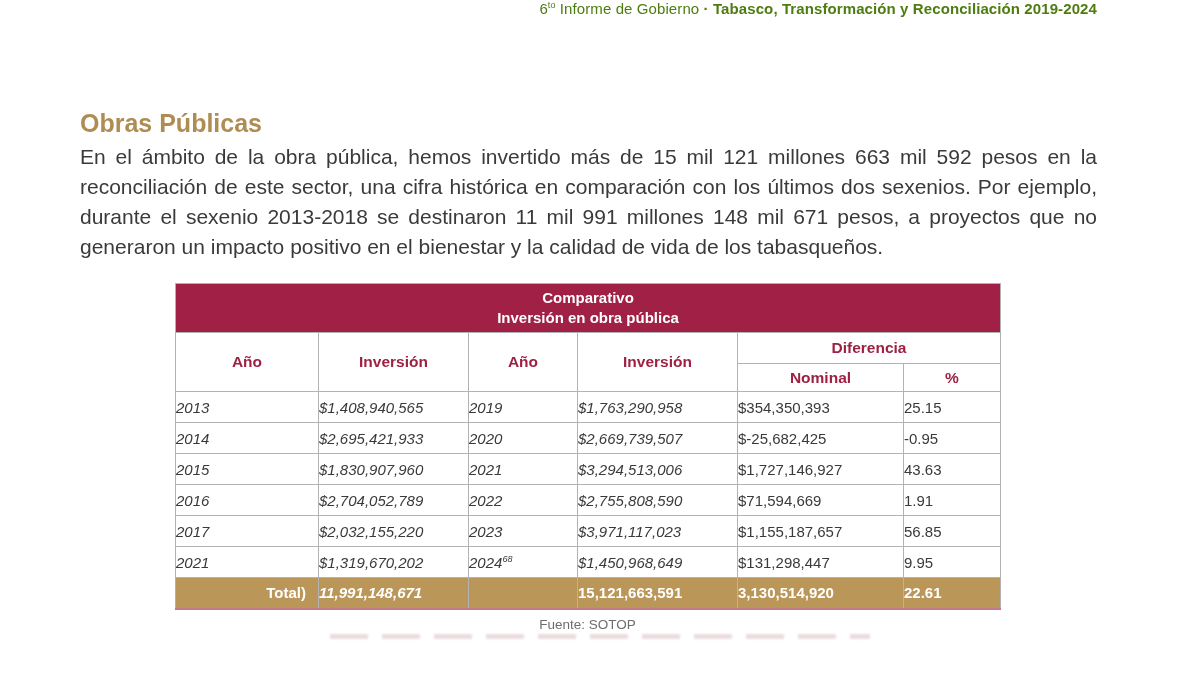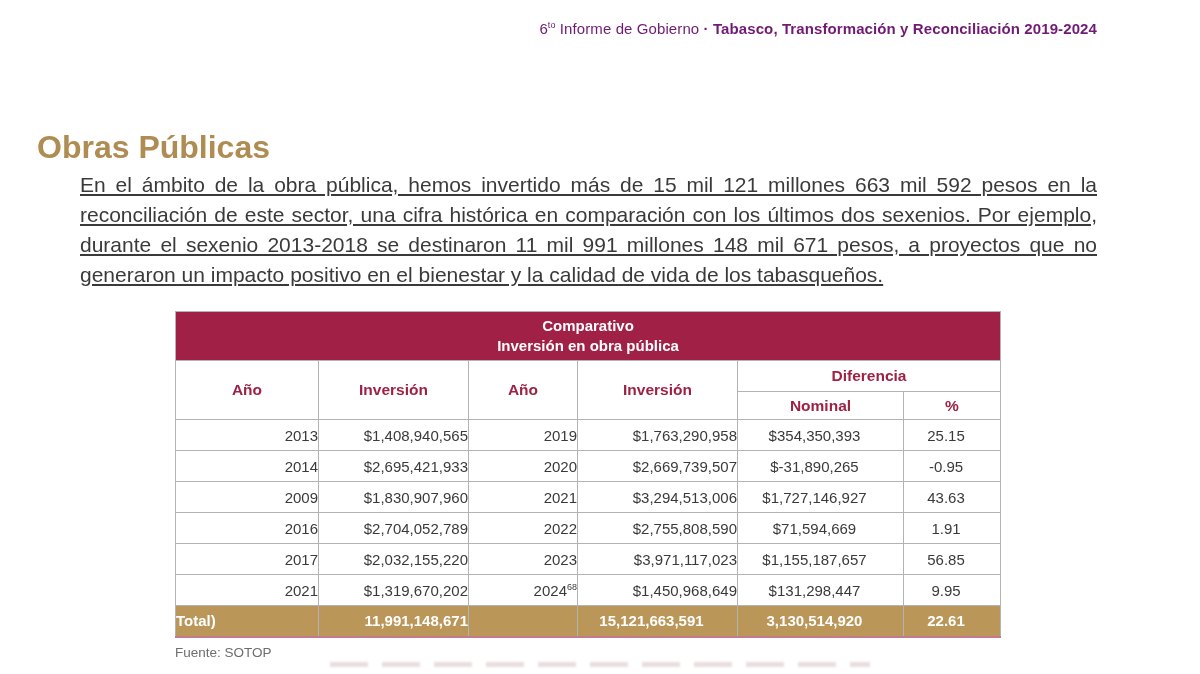--- a/index.html
+++ b/index.html
@@ -5,44 +5,43 @@
   * { margin: 0; padding: 0; box-sizing: border-box; }
   html, body {
     width: 1200px; height: 674px;
     background: #ffffff;
     font-family: "Liberation Sans", "DejaVu Sans", sans-serif;
     overflow: hidden;
     color: #3a3a3a;
   }
   
   .page-header {
-    padding-top: 20px;
+    padding-top: 0;
     width: 1097px;
     text-align: right;
     font-size: 15px;
-    color: #701a75;
+    color: #4d7c0f;
     letter-spacing: 0.1px;
   }
   .page-header .bold { font-weight: bold; }
   .sup-small { vertical-align: super; font-size: 9px; line-height: 0; }
   
   .section-title {
-    margin: 92px 0 0 37px;
-    font-size: 32px;
+    margin: 92px 0 0 80px;
+    font-size: 25px;
     font-weight: bold;
     color: #AF8D52;
   }
   .section-paragraph {
     margin: 4px 0 0 80px;
     width: 1017px;
     font-size: 21px;
     line-height: 30px;
     text-align: justify;
     color: #3a3a3a;
-    text-decoration: underline;
   }
   
   table.comp-table {
     margin: 21px 0 0 175px;
     width: 825px;
     border-collapse: collapse;
     table-layout: fixed;
     font-size: 15px;
     border-bottom: 2px solid #C57A8C;
   }
@@ -64,34 +63,34 @@
     padding: 4px 0;
   }
   th.colhead {
     color: #9E2144;
     font-weight: bold;
     text-align: center;
     background: #ffffff;
     font-size: 15.5px;
   }
   tr.subhead th { height: 28px; }
-  td.c { text-align: right; }
-  td.r { text-align: center; padding-right: 12px; }
+  td.c { text-align: left; font-style: italic; }
+  td.r { text-align: left; padding-right: 12px; }
   tr.total-row td {
     background: #BB9659;
     color: #ffffff;
     font-weight: bold;
     border-color: #b3b3b3;
   }
-  tr.total-row td.lbl { text-align: left; padding-right: 12px; }
+  tr.total-row td.lbl { text-align: right; padding-right: 12px; }
   
   .source-line {
     margin: 7px 0 0 175px;
     width: 825px;
-    text-align: left;
+    text-align: center;
     font-size: 13.5px;
     color: #6d6d6d;
   }
   
   .cropped-line {
     margin: 2px auto 0;
     width: 540px;
     height: 5px;
     opacity: 0.18;
     filter: blur(1px);
@@ -144,25 +143,25 @@
       <td class="c">2019</td>
       <td class="c">$1,763,290,958</td>
       <td class="r">$354,350,393</td>
       <td class="r">25.15</td>
     </tr>
     <tr>
       <td class="c">2014</td>
       <td class="c">$2,695,421,933</td>
       <td class="c">2020</td>
       <td class="c">$2,669,739,507</td>
-      <td class="r">$-31,890,265</td>
+      <td class="r">$-25,682,425</td>
       <td class="r">-0.95</td>
     </tr>
     <tr>
-      <td class="c">2009</td>
+      <td class="c">2015</td>
       <td class="c">$1,830,907,960</td>
       <td class="c">2021</td>
       <td class="c">$3,294,513,006</td>
       <td class="r">$1,727,146,927</td>
       <td class="r">43.63</td>
     </tr>
     <tr>
       <td class="c">2016</td>
       <td class="c">$2,704,052,789</td>
       <td class="c">2022</td>

